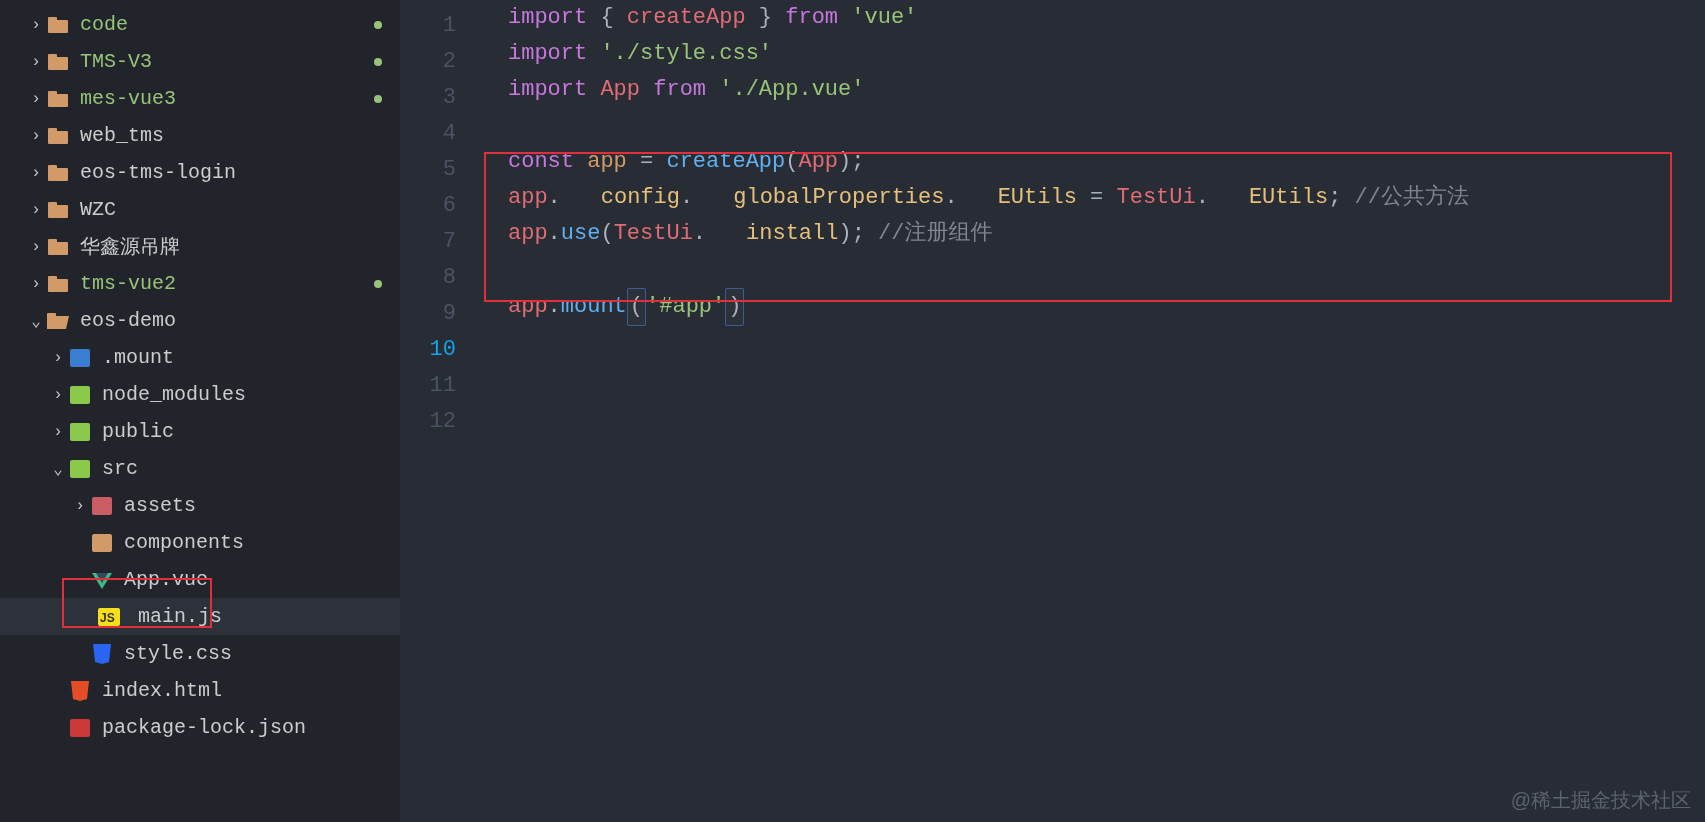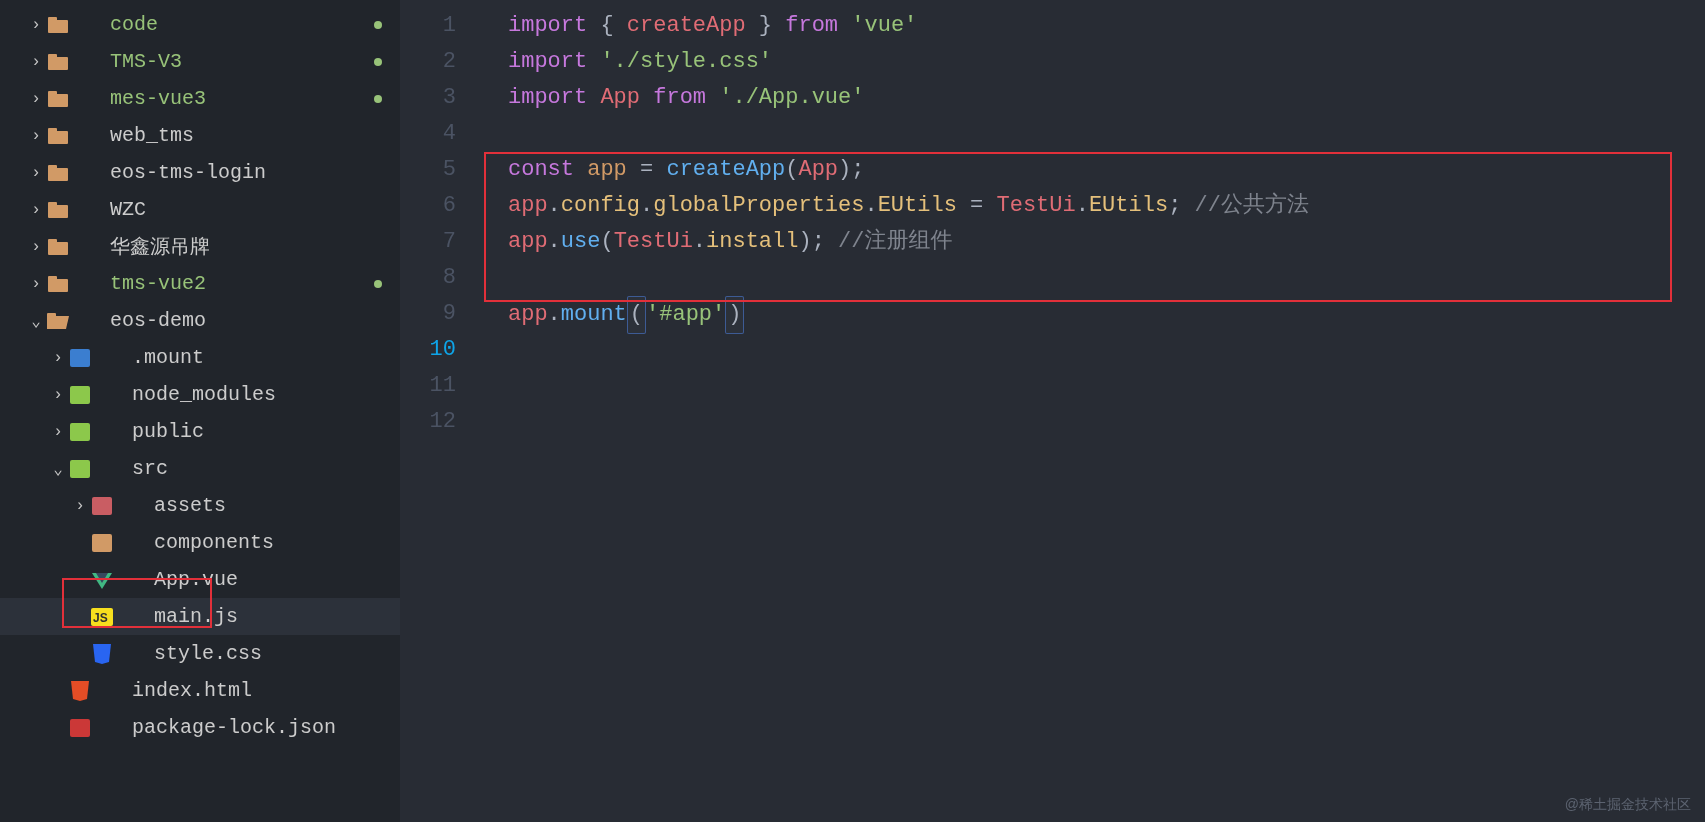--- a/index.html
+++ b/index.html
@@ -27,39 +27,40 @@
     align-items: center;
     height: 37px;
     padding-left: 0;
     font-size: 20px;
     color: #ccccd0;
     white-space: nowrap;
     cursor: pointer;
   }
   .tree-row.active {
     background: #2c313a;
+    gap: 7px;
   }
   .tree-row .chev {
     width: 20px;
     text-align: center;
     color: #c5c5c5;
     font-size: 16px;
   }
   .tree-row .chev.blank { color: transparent; }
   .tree-row .ficon {
     width: 24px;
     height: 24px;
     margin-right: 10px;
     display: inline-flex;
     align-items: center;
     justify-content: center;
     font-size: 16px;
     color: #d19a66;
   }
-  .tree-row .label { color: #cccccc; margin-left: 30px; }
+  .tree-row .label { color: #cccccc; }
   .tree-row .label.green { color: #98c379; }
   .tree-row .dot {
     margin-left: auto;
     margin-right: 18px;
     width: 8px; height:8px;
     border-radius: 50%;
     background:#98c379;
   }
   .indent-0 { padding-left: 26px; }
   .indent-1 { padding-left: 48px; }
@@ -90,32 +91,31 @@
     user-select: none;
   }
   .gutter .ln {
     height: 36px;
     line-height: 36px;
     padding-right: 24px;
   }
   .gutter .ln.current { color:#0ea5e9; }
   .code {
     flex:1;
-    padding-top:8px;
     font-size: 22px;
     line-height: 36px;
     position:relative;
   }
   .code-line { height:36px; white-space:pre; padding-left:28px;}
   
   .kw   { color:#c678dd; }   
   .fn   { color:#61afef; }   
   .id   { color:#e06c75; }   
   .str  { color:#98c379; }   
-  .prop { color:#e5c07b; }   
+  .prop { color:#e5c07b;margin-left:40px; }   
   .pl   { color:#abb2bf; }   
   .cm   { color:#7f848e; }  
   .const{ color:#d19a66; }   
   .red-box {
     position:absolute;
     border:2px solid #e2303a;
     left:4px;
     top:152px;
     width:1188px;
     height:150px;
@@ -125,21 +125,21 @@
     display:inline-block;
     border:1px solid #528bff77;
     background:#3a3f4b44;
     padding:0 2px;
     border-radius:2px;
   }
   .watermark{
     position:absolute;
     right:14px;
     bottom:8px;
-    font-size:14px;
+    font-size:20px;
     color:#5c6370;
     font-family: sans-serif;
   }
 
   
   svg{display:block}
 </style>
 </head>
 <body>
 

